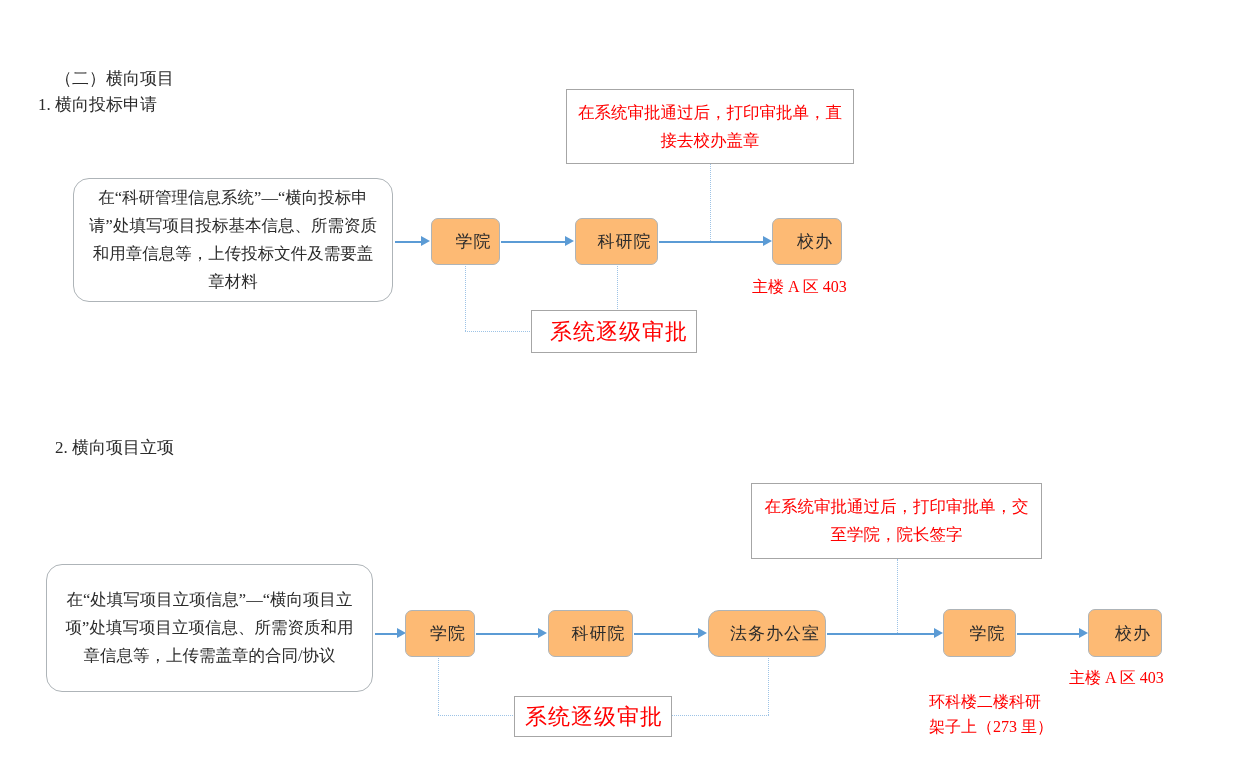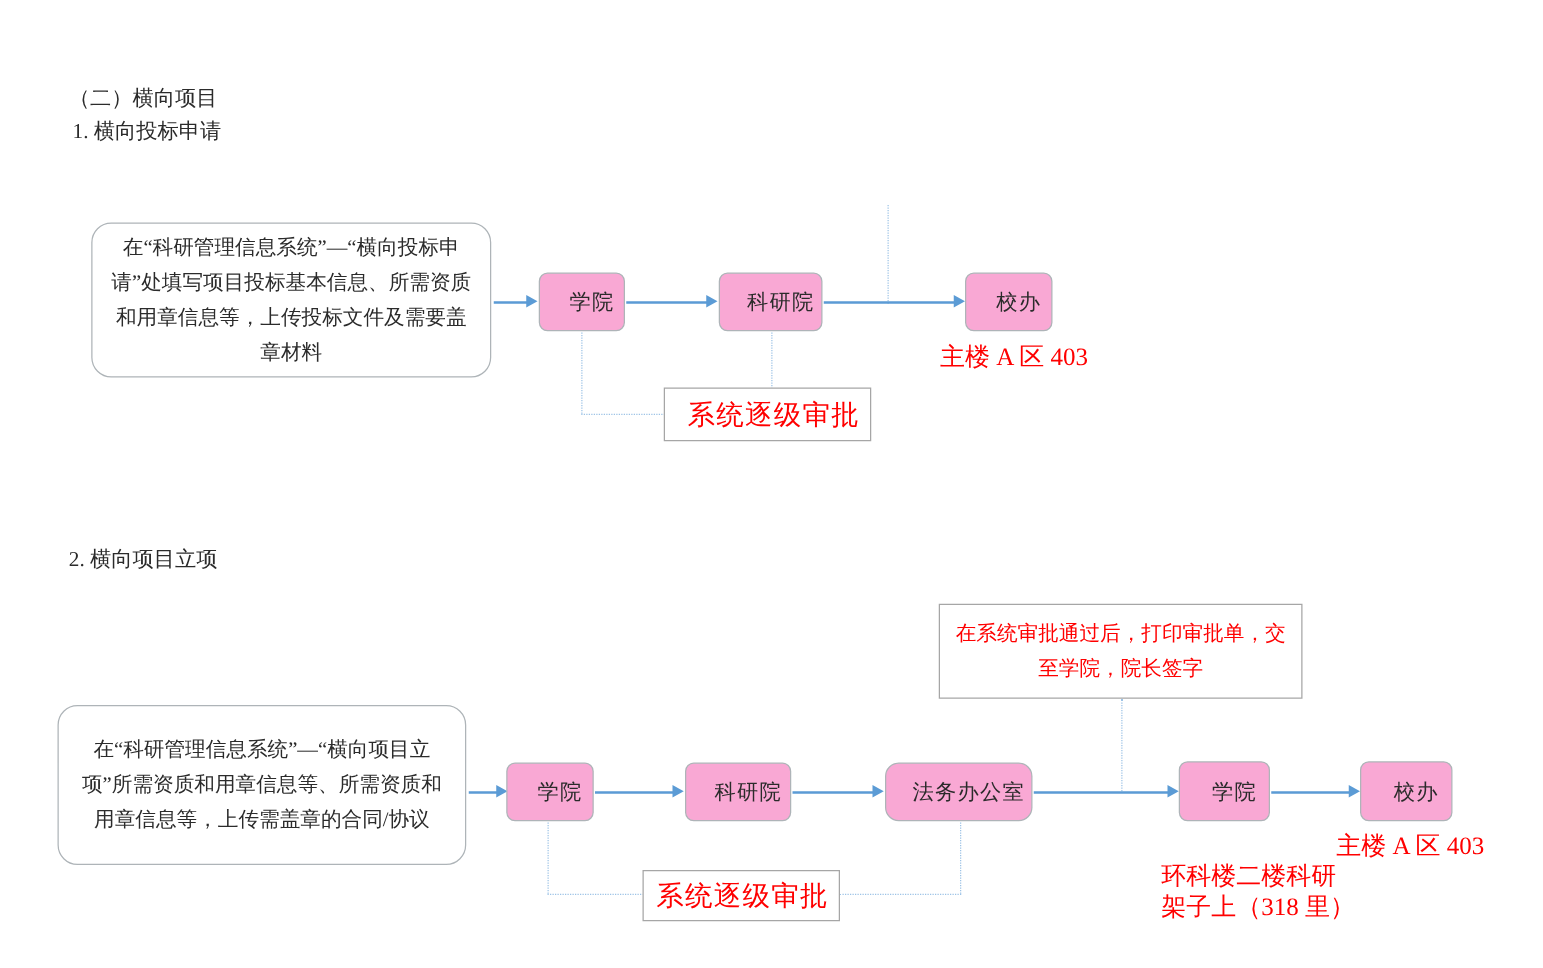--- a/index.html
+++ b/index.html
@@ -44,21 +44,21 @@
     color: #2b2b2b;
     padding: 4px 12px;
   }
   .desc-box .txt { display: block; }
 
   
   .node {
     box-sizing: border-box;
     border: 1.2px solid #aeb4b8;
     border-radius: 7px;
-    background: #f9a8d4;
+    background: #fdba74;
     display: flex;
     align-items: center;
     justify-content: center;
     font-size: 17px;
     color: #2b2b2b;
     white-space: nowrap;
     letter-spacing: 1px;
     padding-left: 16px;
   }
 
@@ -78,21 +78,21 @@
   }
   .callout.small {
     font-size: 22px;
     letter-spacing: 1px;
     justify-content: flex-end;
   }
 
   
   .red-label {
     color: #ff0000;
-    font-size: 20px;
+    font-size: 16px;
     line-height: 25px;
     white-space: nowrap;
   }
 
   
   .arrow-line {
     background: #5b9bd5;
     height: 1.6px;
   }
   .arrow-head {
@@ -110,22 +110,25 @@
     height: 0;
   }
 </style>
 </head>
 <body>
 
 <div id="canvas">
 
   <div class="abs heading" style="left:55px; top:34px;">（二）横向项目</div>
 
-  <div class="abs heading" style="left:58px; top:60px;">1. 横向投标申请</div>
-
+  <div class="abs heading" style="left:38px; top:60px;">1. 横向投标申请</div>
+
+  <div class="abs callout" style="left:566px; top:57px; width:288px; height:75px;">
+    <span class="txt">在系统审批通过后，打印审批单，直接去校办盖章</span>
+  </div>
 
   <div class="abs dot-v" style="left:710px; top:132px; height:79px;"></div>
 
   <div class="abs desc-box" style="left:73px; top:146px; width:320px; height:124px;">
     <span class="txt">在“科研管理信息系统”—“横向投标申请”处填写项目投标基本信息、所需资质和用章信息等，上传投标文件及需要盖章材料</span>
   </div>
 
   <div class="abs arrow-line" style="left:395px; top:209px; width:28px;"></div>
   <div class="abs arrow-head" style="left:421px; top:204px;"></div>
 
@@ -159,21 +162,21 @@
 
   <div class="abs heading" style="left:55px; top:403px;">2. 横向项目立项</div>
 
   <div class="abs callout" style="left:751px; top:451px; width:291px; height:76px;">
     <span class="txt">在系统审批通过后，打印审批单，交至学院，院长签字</span>
   </div>
 
   <div class="abs dot-v" style="left:897px; top:527px; height:74px;"></div>
 
   <div class="abs desc-box" style="left:46px; top:532px; width:327px; height:128px;">
-    <span class="txt">在“科研管理信息系统”—“横向项目立项”所需资质和用章信息等、所需资质和用章信息等，上传需盖章的合同/协议</span>
+    <span class="txt">在“处填写项目立项信息”—“横向项目立项”处填写项目立项信息、所需资质和用章信息等，上传需盖章的合同/协议</span>
   </div>
 
   <div class="abs arrow-line" style="left:375px; top:601px; width:24px;"></div>
   <div class="abs arrow-head" style="left:397px; top:596px;"></div>
 
   <div class="abs node" style="left:405px; top:578px; width:70px; height:47px;">
     <span>学院</span>
   </div>
 
   <div class="abs arrow-line" style="left:476px; top:601px; width:64px;"></div>
@@ -200,21 +203,21 @@
   <div class="abs arrow-line" style="left:1017px; top:601px; width:64px;"></div>
   <div class="abs arrow-head" style="left:1079px; top:596px;"></div>
 
   <div class="abs node" style="left:1088px; top:577px; width:74px; height:48px;">
     <span>校办</span>
   </div>
 
   <div class="abs red-label" style="left:1069px; top:633px;">主楼 A 区 403</div>
 
   <div class="abs red-label" style="left:929px; top:657px;">环科楼二楼科研</div>
-  <div class="abs red-label" style="left:929px; top:682px;">架子上（318 里）</div>
+  <div class="abs red-label" style="left:929px; top:682px;">架子上（273 里）</div>
 
   <div class="abs dot-v" style="left:438px; top:626px; height:57px;"></div>
   <div class="abs dot-h" style="left:438px; top:683px; width:77px;"></div>
   <div class="abs dot-v" style="left:768px; top:626px; height:57px;"></div>
   <div class="abs dot-h" style="left:671px; top:683px; width:98px;"></div>
 
   <div class="abs callout small" style="left:514px; top:664px; width:158px; height:41px;">
     <span>系统逐级审批</span>
   </div>
 

